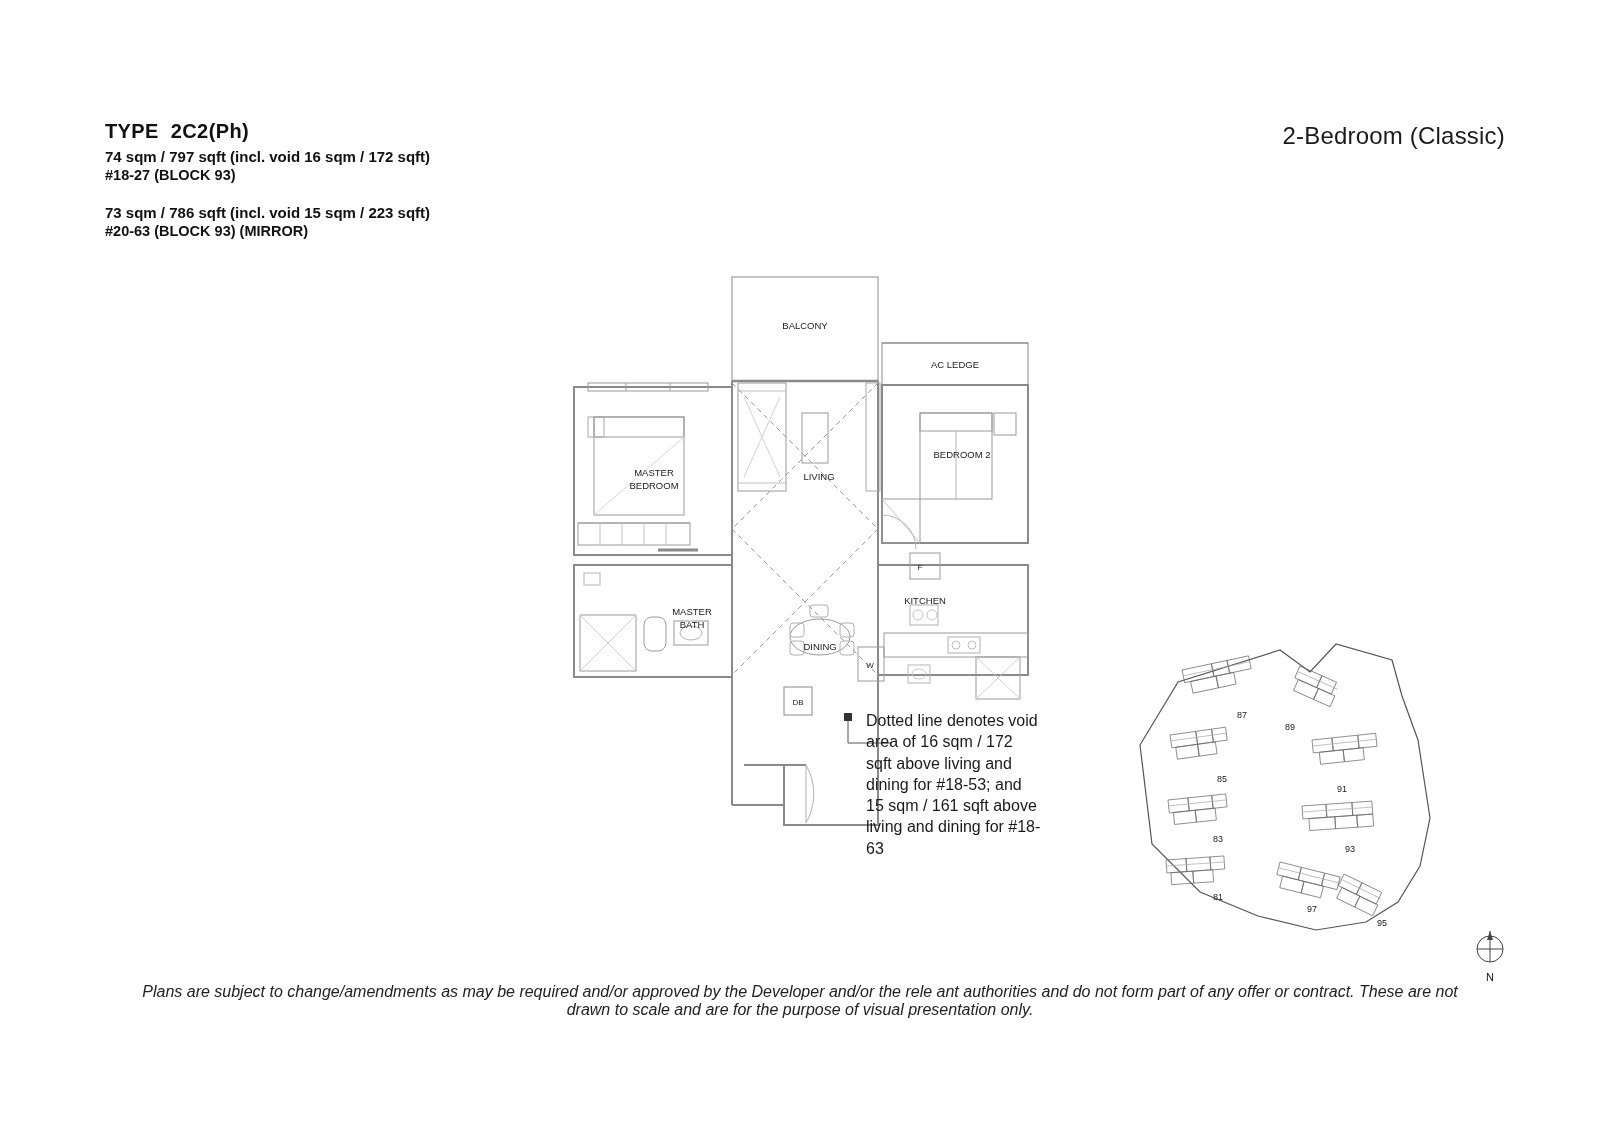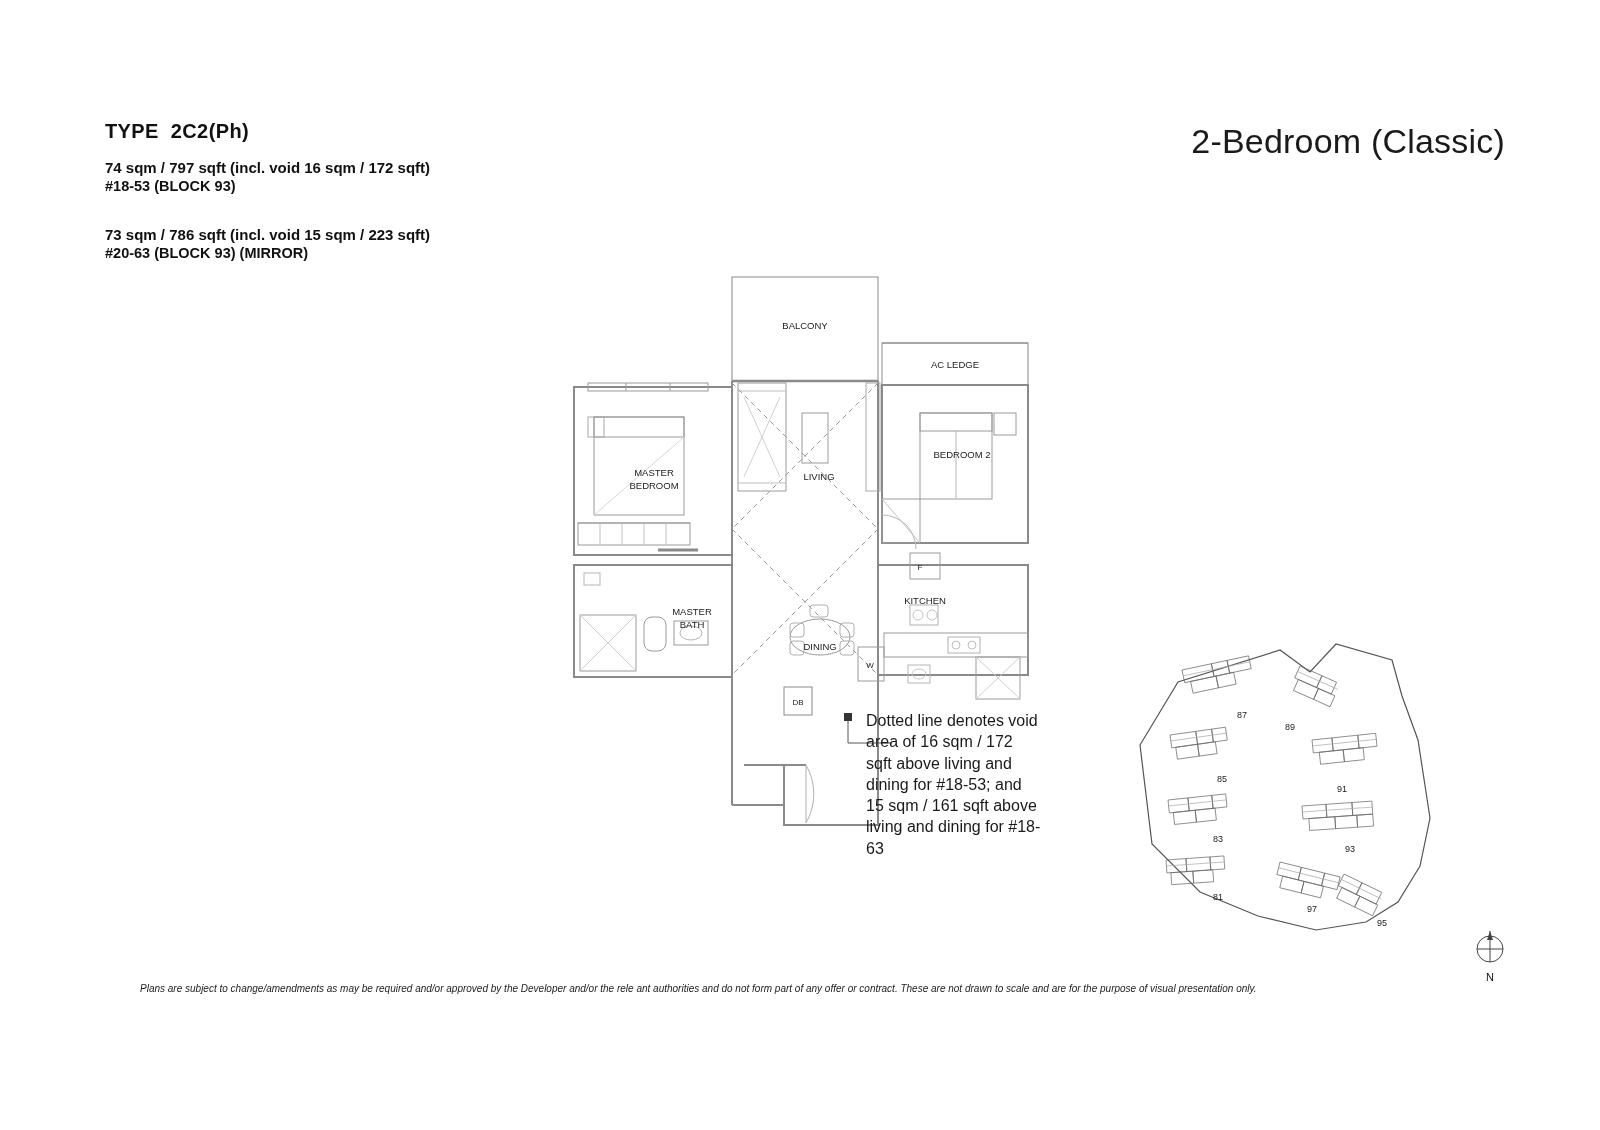--- a/index.html
+++ b/index.html
@@ -26,34 +26,34 @@
   #unit-type-title {
     font-size: 20px;
     font-weight: bold;
     letter-spacing: 0.4px;
     margin: 0 0 2px 0;
     white-space: pre;
   }
   .area-line {
     font-size: 15px;
     font-weight: bold;
-    margin: 16px 0 2px 0;
+    margin: 5px 0 2px 0;
   }
   .unit-line {
     font-size: 14.5px;
     font-weight: bold;
     margin: 0;
   }
   .gap-line { height: 16px; }
 
   #bedroom-type-label {
     position: absolute;
     right: 95px;
     top: 122px;
-    font-size: 34px;
+    font-size: 24px;
     font-weight: normal;
     letter-spacing: 0.2px;
     color: #1a1a1a;
     white-space: nowrap;
   }
 
   
   #floorplan-wrap {
     position: absolute;
     left: 548px;
@@ -96,23 +96,24 @@
     font-size: 11px;
     margin-top: 1px;
   }
 
   
   #disclaimer {
     position: absolute;
     left: 140px;
     top: 983px;
     width: 1320px;
-    font-size: 10px;
+    font-size: 16px;
     font-style: italic;
     color: #222;
+    text-align: center;
   }
   .fp-label {
     font-family: "Liberation Sans", sans-serif;
     font-size: 9.5px;
     fill: #1a1a1a;
   }
   .fp-label-sm {
     font-family: "Liberation Sans", sans-serif;
     font-size: 8px;
     fill: #1a1a1a;
@@ -122,21 +123,21 @@
     font-size: 9px;
     fill: #1a1a1a;
   }
 </style>
 </head>
 <body>
 
 <div id="header-block">
   <div id="unit-type-title">TYPE  2C2(Ph)</div>
   <div class="area-line">74 sqm / 797 sqft (incl. void 16 sqm / 172 sqft)</div>
-  <div class="unit-line">#18-53 (BLOCK 93)</div>
+  <div class="unit-line">#18-27 (BLOCK 93)</div>
   <div class="gap-line"></div>
   <div class="area-line">73 sqm / 786 sqft (incl. void 15 sqm / 223 sqft)</div>
   <div class="unit-line">#20-63 (BLOCK 93) (MIRROR)</div>
 </div>
 
 <div id="bedroom-type-label">2-Bedroom (Classic)</div>
 
 <div id="floorplan-wrap">
 <svg id="floorplan-svg" width="560" height="610" viewBox="0 0 560 610" xmlns="http://www.w3.org/2000/svg">
   <g fill="none" stroke="#7a7a7a" stroke-width="1">

